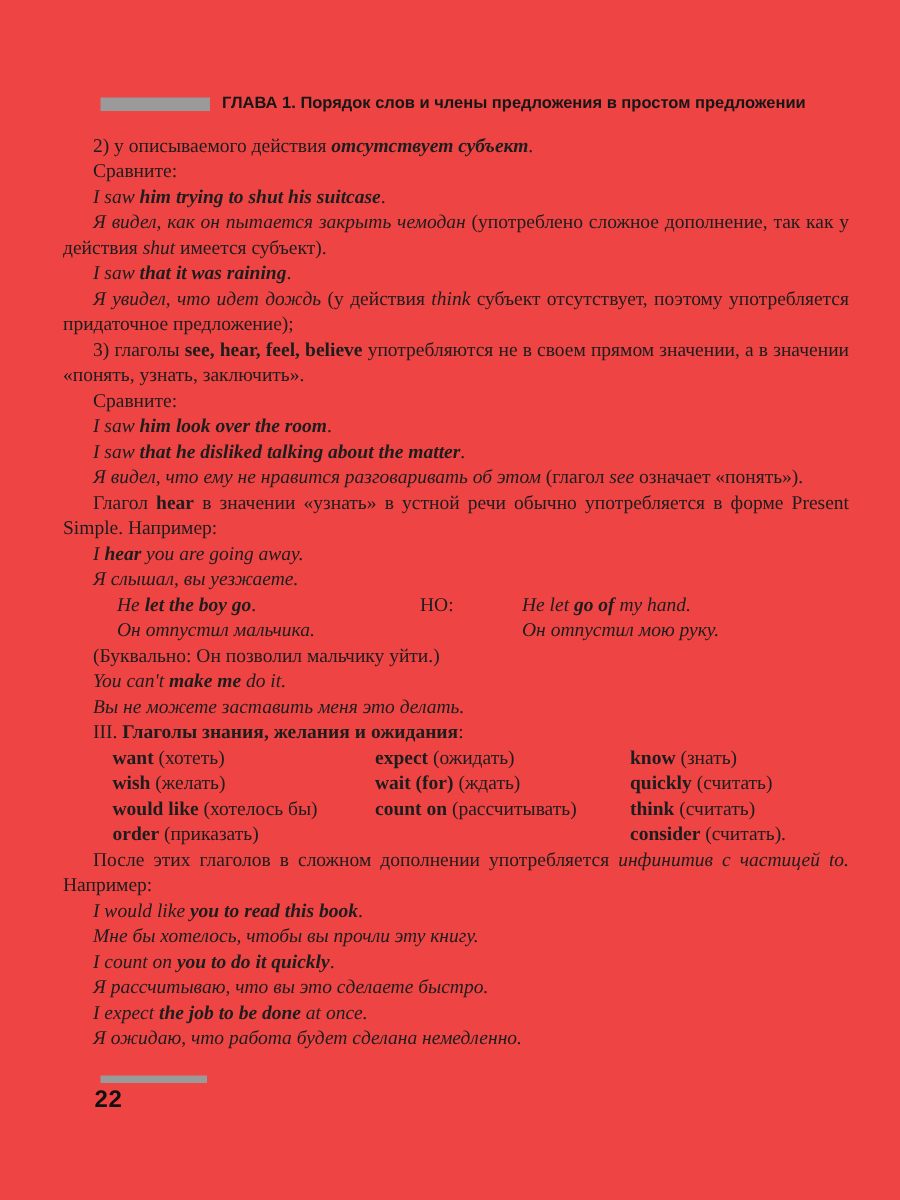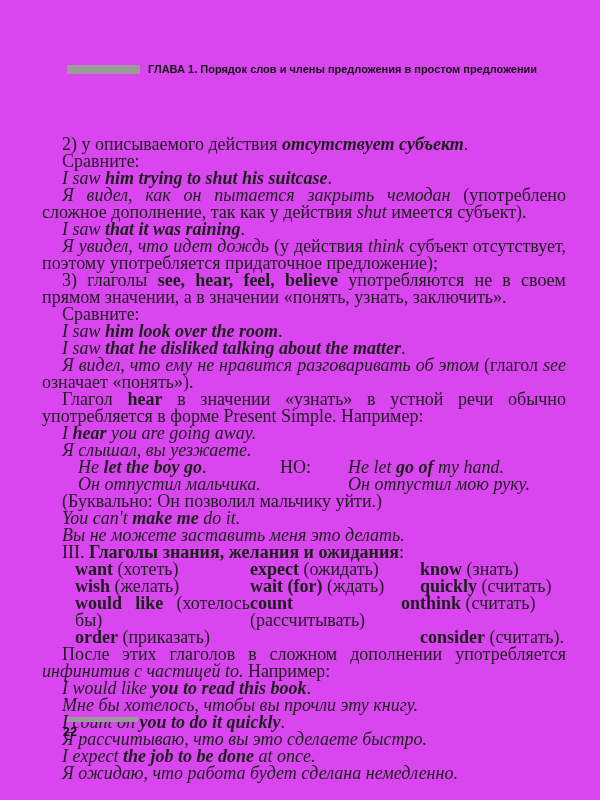--- a/index.html
+++ b/index.html
@@ -1,48 +1,47 @@
 <!DOCTYPE html>
 <html lang="ru"><head>
 <meta charset="utf-8">
 <style>
   * { margin:0; padding:0; box-sizing:border-box; }
   html,body { width:600px; height:800px; }
   body { background:#ffffff; font-family:"Liberation Serif", serif; }
-  .page { position:relative; width:600px; height:800px; background:#d946ef; color:#1d1d1d; overflow:hidden; }
+  .page { position:relative; width:600px; height:800px; background:#ef4444; color:#1d1d1d; overflow:hidden; }
 
   .chapter-header {
     position:absolute; left:67px; top:63px;
     display:flex; align-items:center; white-space:nowrap;
     font-family:"Liberation Sans", sans-serif; font-size:11px; font-weight:700; color:#161616;
   }
   .header-bar { display:inline-block; width:73px; height:9px; background:#9a9a9a; margin-right:8px; flex:0 0 auto; }
 
   .content {
     position:absolute; left:42px; top:88px; width:524px;
-    font-size:18px; line-height:17px; text-align:justify; color:#1d1d1d;
+    font-size:13px; line-height:17px; text-align:justify; color:#1d1d1d;
     hyphens:manual;
-    margin-top:48px;
   }
   .para { text-indent:20px; }
 
   .rn  { font-style:normal; font-weight:400; }
   .rb  { font-style:normal; font-weight:700; }
   .ri  { font-style:italic; font-weight:400; }
   .rbi { font-style:italic; font-weight:700; }
 
   .example-pair { padding-left:36px; }
   .ex-row { display:grid; grid-template-columns:202px 68px auto; }
 
   .verb-table { padding-left:33px; }
   .vt-row { display:grid; grid-template-columns:175px 170px auto; }
 
   .page-footer { position:absolute; left:63px; top:717px; font-family:"Liberation Sans", sans-serif; color:#111; }
   .footer-bar { display:block; width:71px; height:5px; background:#9a9a9a; margin-left:4px; }
-  .page-number { font-size:12px; font-weight:700; margin-top:3px; letter-spacing:0.5px; }
+  .page-number { font-size:16px; font-weight:700; margin-top:3px; letter-spacing:0.5px; }
 </style>
 </head>
 <body>
 
 <div class="page">
 
   <div class="chapter-header">
     <span class="header-bar"></span>
     <span>ГЛАВА 1. Порядок слов и члены предложения в простом предложении</span>
   </div>

